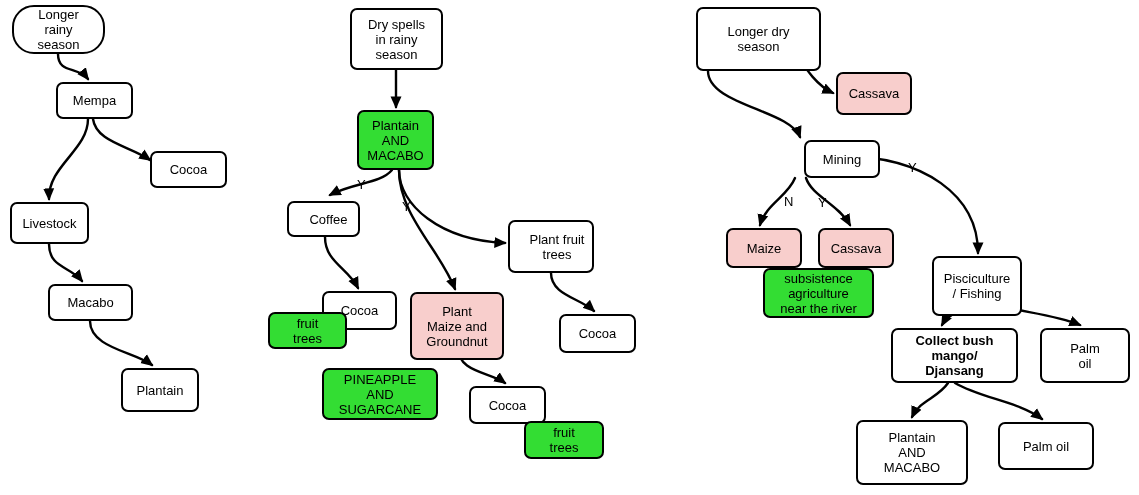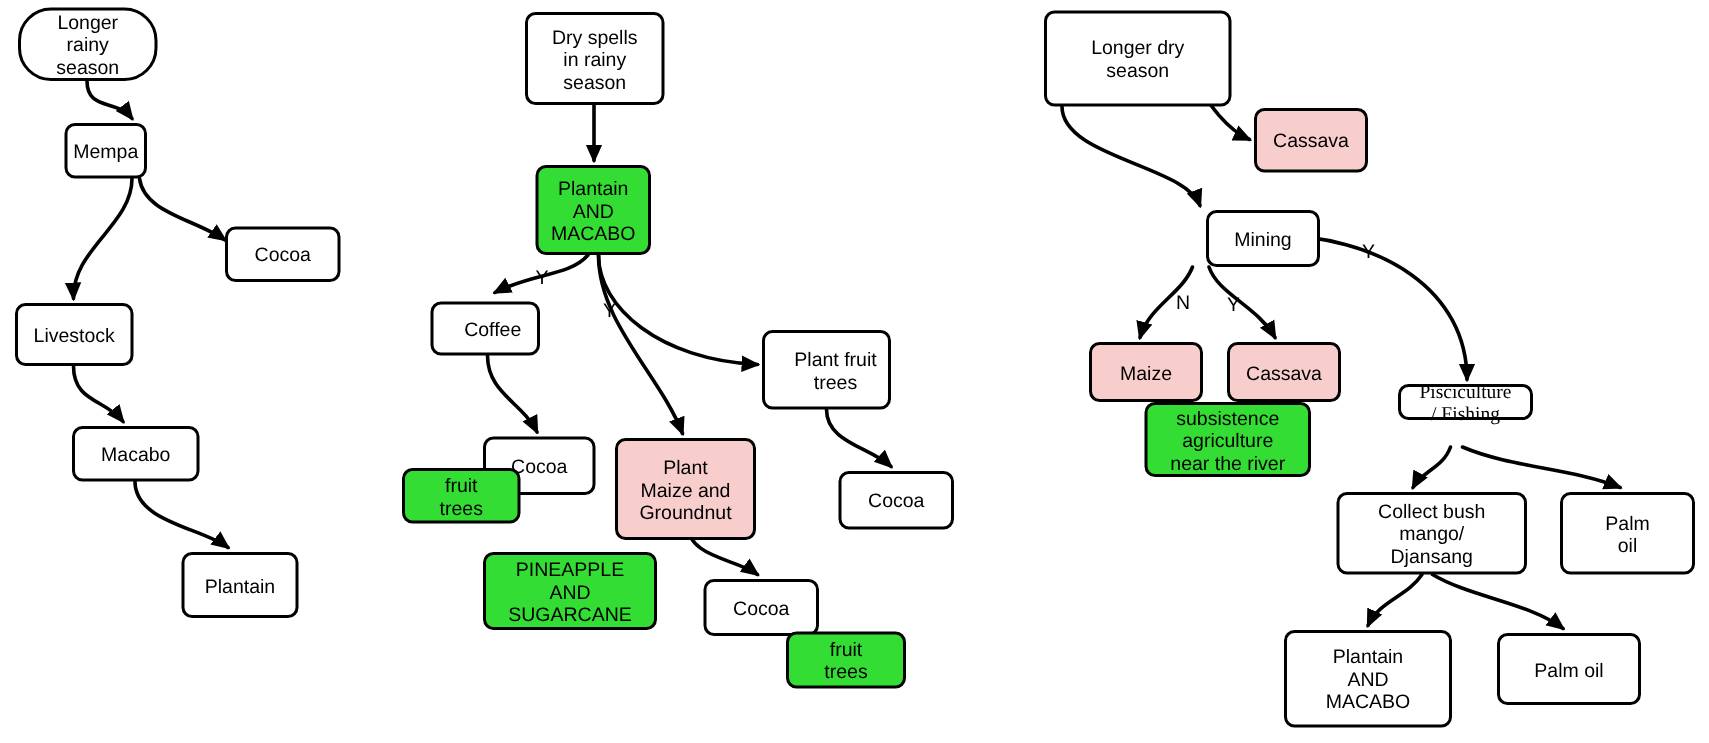--- a/index.html
+++ b/index.html
@@ -82,21 +82,21 @@
         <path d="M 975 298 C 1008 312 1048 312 1080 325" marker-end="url(#arrow)"></path>
         <path d="M 948 383 C 938 398 920 400 912 417" marker-end="url(#arrow)"></path>
         <path d="M 955 383 C 980 398 1020 402 1042 419" marker-end="url(#arrow)"></path>
       </g>
   </svg>
 
   <div id="node-layer">
       <div class="node" style="left: 12px; top: 5px; width: 93px; height: 49px; border-radius: 22px;">Longer
 rainy
 season</div>
-      <div class="node" style="left: 43px; top: 82px; width: 55px; height: 37px;">Mempa</div>
+      <div class="node" style="left: 56px; top: 82px; width: 77px; height: 37px;">Mempa</div>
       <div class="node" style="left: 150px; top: 151px; width: 77px; height: 37px;">Cocoa</div>
       <div class="node" style="left: 10px; top: 202px; width: 79px; height: 42px;">Livestock</div>
       <div class="node" style="left: 48px; top: 284px; width: 85px; height: 37px;">Macabo</div>
       <div class="node" style="left: 121px; top: 368px; width: 78px; height: 44px;">Plantain</div>
       <div class="node" style="left: 350px; top: 8px; width: 93px; height: 62px;">Dry spells
 in rainy
 season</div>
       <div class="node green" style="left: 357px; top: 110px; width: 77px; height: 60px;">Plantain
 AND
 MACABO</div>
@@ -118,23 +118,23 @@
 trees</div>
       <div class="node" style="left: 659px; top: 7px; width: 125px; height: 64px; margin-left: 37px;">Longer dry
 season</div>
       <div class="node pink" style="left: 836px; top: 72px; width: 76px; height: 43px;">Cassava</div>
       <div class="node" style="left: 764px; top: 140px; width: 76px; height: 38px; margin-left: 40px;">Mining</div>
       <div class="node pink" style="left: 726px; top: 228px; width: 76px; height: 40px;">Maize</div>
       <div class="node pink" style="left: 818px; top: 228px; width: 76px; height: 40px;">Cassava</div>
       <div class="node green" style="left: 763px; top: 268px; width: 111px; height: 50px;">subsistence
 agriculture
 near the river</div>
-      <div class="node" style="left: 932px; top: 256px; width: 90px; height: 24px; font-family: Liberation Serif, serif;">Pisciculture
+      <div class="node" style="left: 932px; top: 256px; width: 90px; height: 60px;">Pisciculture
 / Fishing</div>
-      <div class="node" style="left: 891px; top: 328px; width: 127px; height: 55px;">Collect bush
+      <div class="node" style="left: 891px; top: 328px; width: 127px; height: 55px; font-weight: bold;">Collect bush
 mango/
 Djansang</div>
       <div class="node" style="left: 1040px; top: 328px; width: 90px; height: 55px;">Palm
 oil</div>
       <div class="node" style="left: 856px; top: 420px; width: 112px; height: 65px;">Plantain
 AND
 MACABO</div>
       <div class="node" style="left: 998px; top: 422px; width: 96px; height: 48px;">Palm oil</div>
     </div>
   <div id="label-layer">

